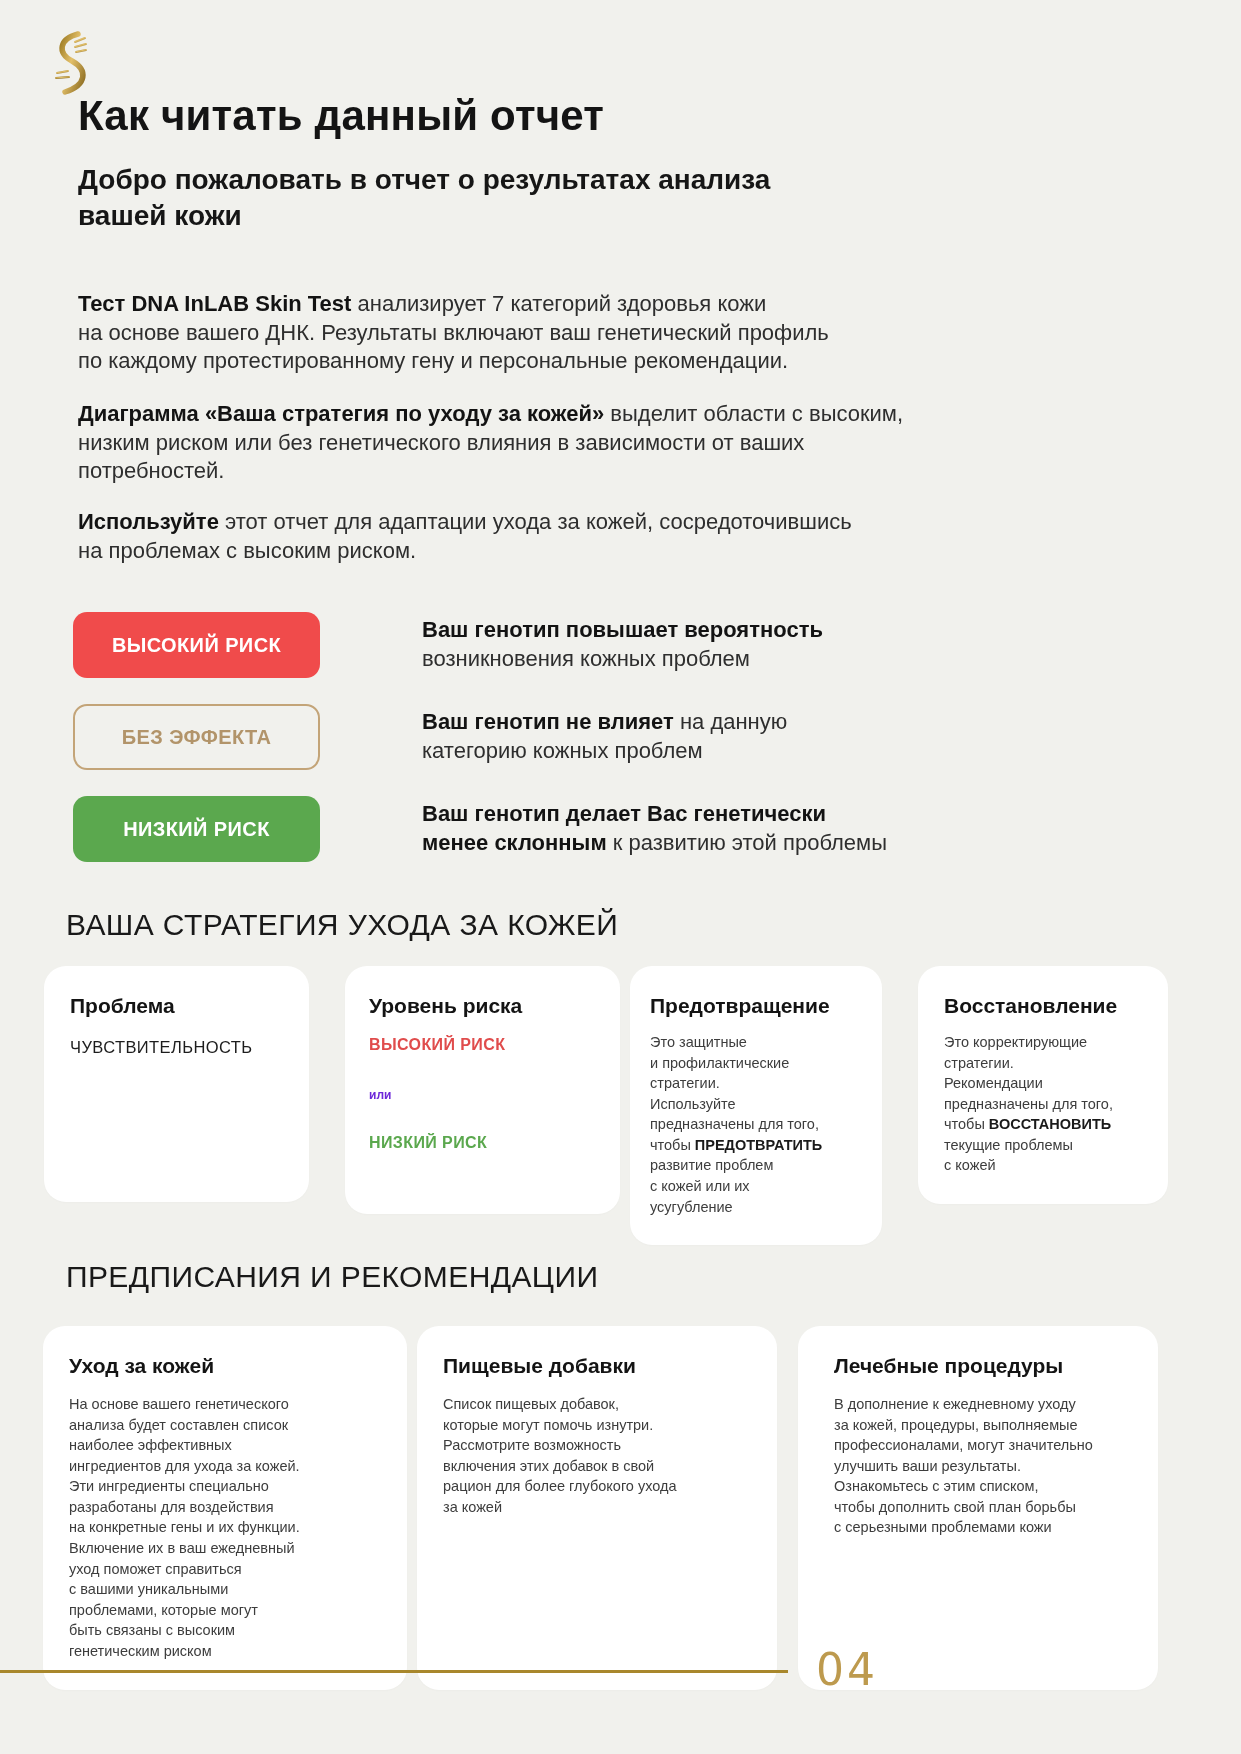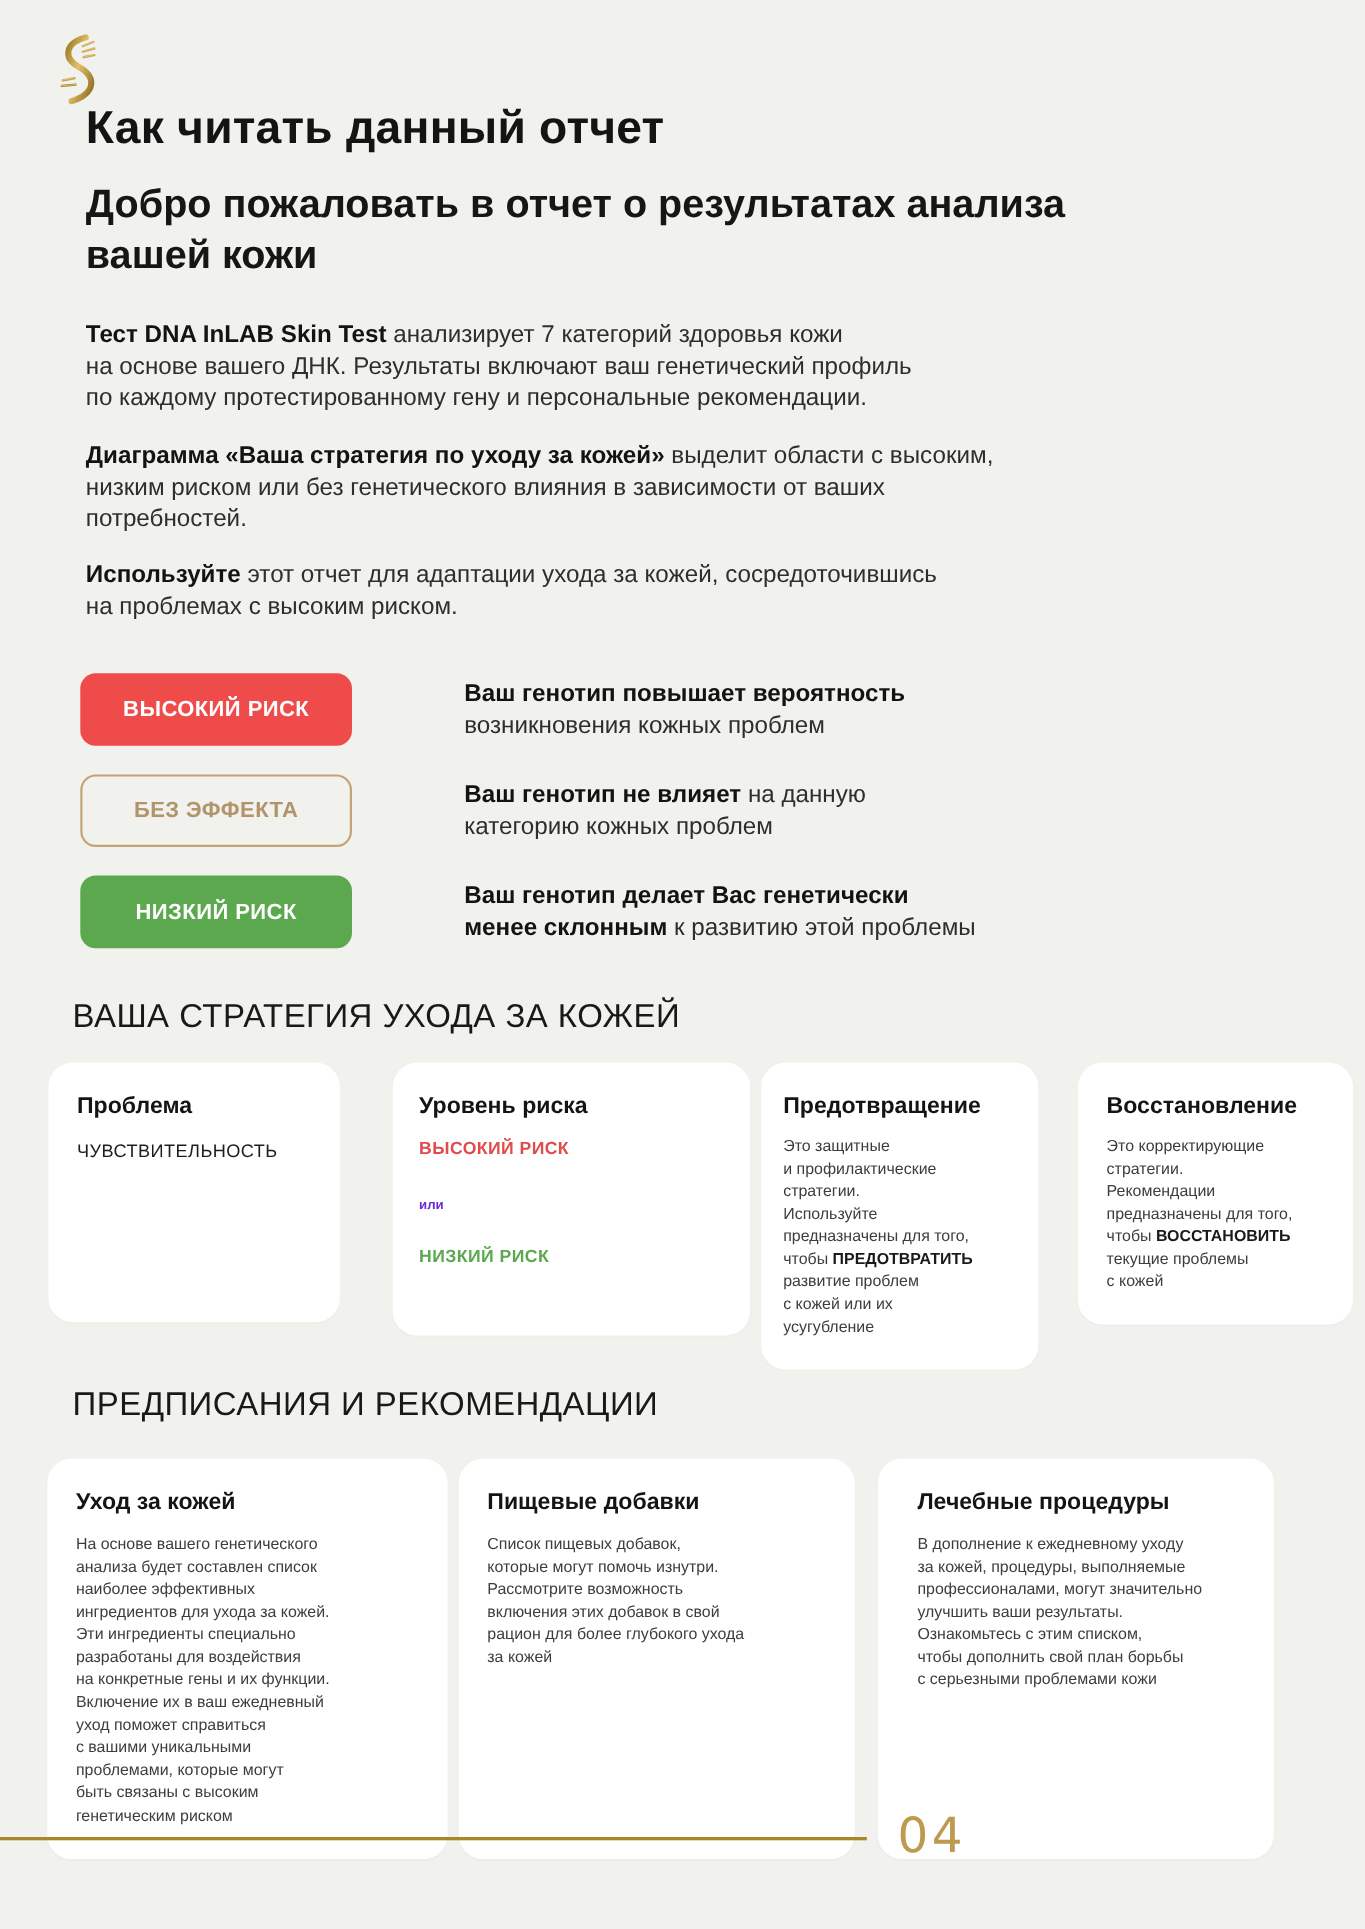--- a/index.html
+++ b/index.html
@@ -15,21 +15,21 @@
   }
   .logo { position: absolute; left: 44px; top: 30px; }
 
   .title {
     position: absolute; left: 78px; top: 92px;
     font-size: 42px; font-weight: 800; color: #141414;
     letter-spacing: 0.2px; margin: 0;
   }
   .subtitle {
     position: absolute; left: 78px; top: 162px;
-    font-size: 36px; font-weight: 700; color: #161616;
+    font-size: 28px; font-weight: 700; color: #161616;
     line-height: 1.3; margin: 0; width: 920px; white-space: pre-line;
   }
   .intro {
     position: absolute; left: 78px; width: 960px;
     font-size: 22px; line-height: 1.3; color: #2e2e2e;
     margin: 0; white-space: pre-line;
   }
   .intro b, .legend-desc b { font-weight: 700; color: #131313; }
   .intro-1 { top: 290px; }
   .intro-2 { top: 400px; }
@@ -65,21 +65,21 @@
   .card {
     background: #ffffff; border-radius: 22px;
     padding: 28px 26px; box-sizing: border-box;
     box-shadow: 0 1px 2px rgba(0,0,0,0.02);
   }
   .card h3 { margin: 0 0 14px 0; font-size: 21px; font-weight: 800; color: #141414; }
   .card-body { font-size: 14.5px; line-height: 1.42; color: #3d3d3d; white-space: pre-line; }
   .card-body b { font-weight: 700; color: #1a1a1a; }
 
   .card-problem   { width: 265px; min-height: 236px; }
-  .card-risk      { width: 325px; min-height: 248px; margin-left: 48px; padding-left: 24px; }
+  .card-risk      { width: 275px; min-height: 248px; margin-left: 36px; padding-left: 24px; }
   .card-prevent   { width: 252px; min-height: 246px; margin-left: 10px; padding-left: 20px; }
   .card-restore   { width: 250px; min-height: 208px; margin-left: 36px; }
 
   .problem-value { font-size: 16.5px; font-weight: 500; letter-spacing: 0.4px; color: #1d1d1d; margin-top: 20px; }
   .risk-high { color: #E04C4C; font-size: 16px; font-weight: 700; letter-spacing: 0.4px; margin-top: 18px; }
   .risk-or   { color: #6d28d9; font-size: 12px; font-weight: 700; margin-top: 34px; }
   .risk-low  { color: #5BA84E; font-size: 16px; font-weight: 700; letter-spacing: 0.4px; margin-top: 32px; }
 
   .rec-card-1 { width: 364px; min-height: 322px; }
   .rec-card-2 { width: 360px; min-height: 322px; margin-left: 10px; }

